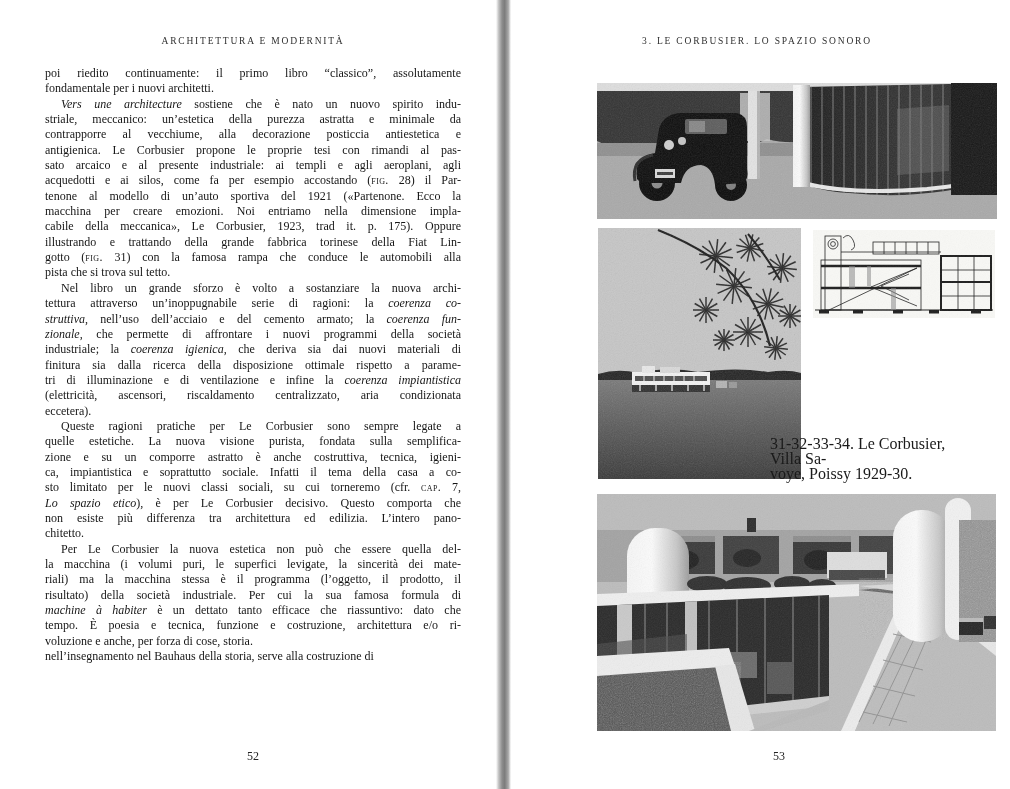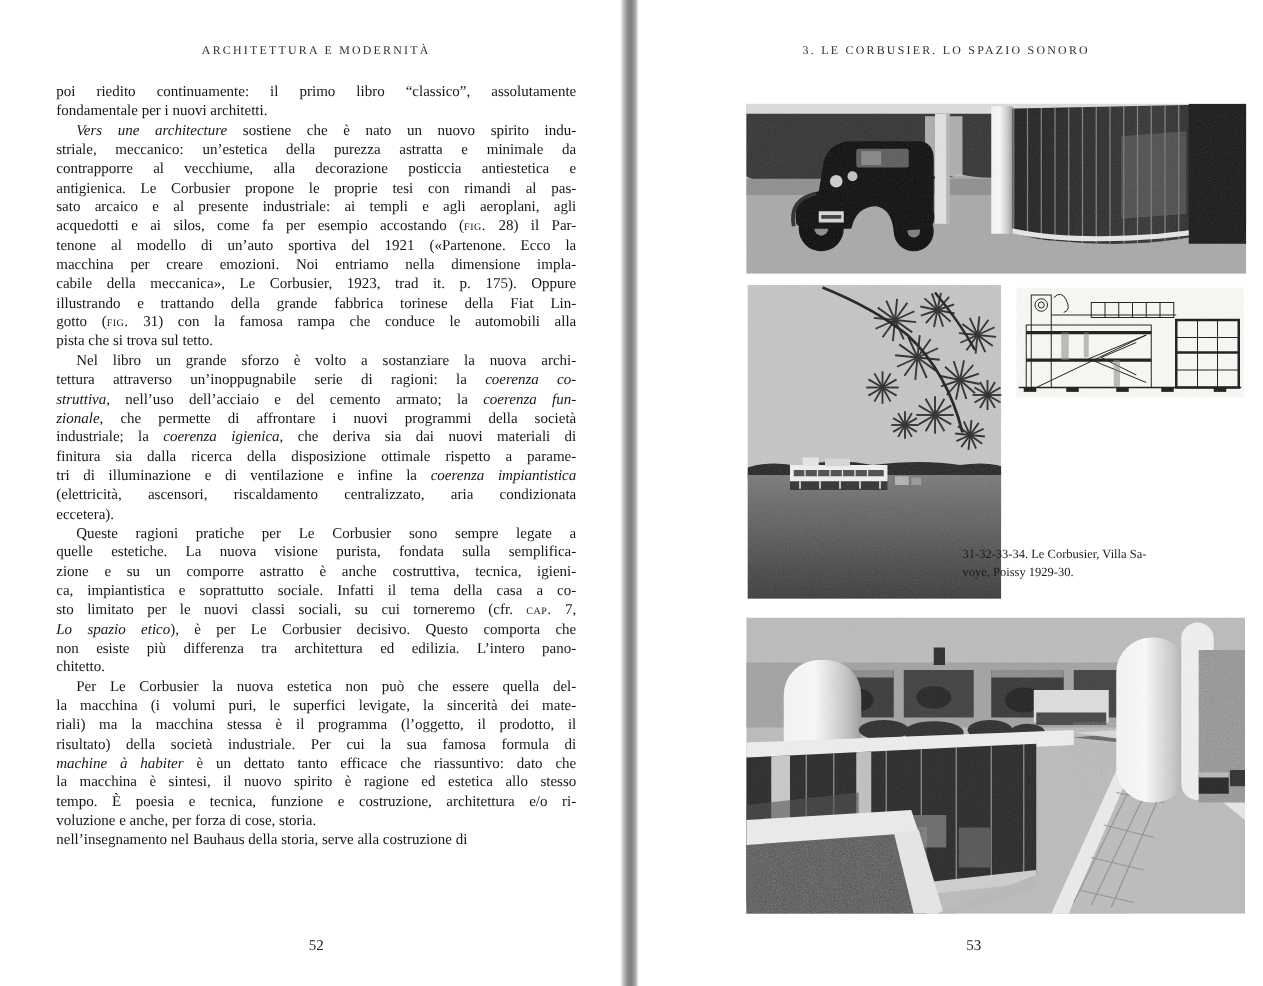--- a/index.html
+++ b/index.html
@@ -23,21 +23,21 @@
   .line.ind{text-indent:16px;}
   .it{font-style:italic;}
   .sc{font-variant:small-caps;letter-spacing:.4px;}
   
   .fig{position:absolute;line-height:0;}
   .fig svg{display:block;}
   #fig-car{left:557px;top:67px;}
   #fig-meadow{left:558px;top:212px;}
   #fig-section{left:773px;top:214px;}
   #fig-roof{left:557px;top:478px;}
-  .caption{position:absolute;left:770px;top:437px;width:192px;font-size:10px;
+  .caption{position:absolute;left:770px;top:437px;width:192px;font-size:16px;
            line-height:14.8px;color:#1a1a1a;}
   .defs-holder{position:absolute;width:0;height:0;}
 </style>
 </head>
 <body>
 
 <svg class="defs-holder" aria-hidden="true">
   <defs>
     <filter id="grain" x="0" y="0" width="100%" height="100%">
       <feTurbulence type="fractalNoise" baseFrequency="0.9" numOctaves="2" stitchTiles="stitch"></feTurbulence>
@@ -95,21 +95,20 @@
         <div class="line j"><span>ca, impiantistica e soprattutto sociale. Infatti il tema della casa a co-</span></div>
         <div class="line j"><span>sto limitato per le nuovi classi sociali, su cui torneremo (cfr. </span><span class="sc">cap.</span><span> 7,</span></div>
         <div class="line j"><span class="it">Lo spazio etico</span><span>), è per Le Corbusier decisivo. Questo comporta che</span></div>
         <div class="line j"><span>non esiste più differenza tra architettura ed edilizia. L’intero pano-</span></div>
         <div class="line"><span>chitetto.</span></div>
         <div class="line j ind"><span>Per Le Corbusier la nuova estetica non può che essere quella del-</span></div>
         <div class="line j"><span>la macchina (i volumi puri, le superfici levigate, la sincerità dei mate-</span></div>
         <div class="line j"><span>riali) ma la macchina stessa è il programma (l’oggetto, il prodotto, il</span></div>
         <div class="line j"><span>risultato) della società industriale. Per cui la sua famosa formula di</span></div>
         <div class="line j"><span class="it">machine à habiter</span><span> è un dettato tanto efficace che riassuntivo: dato che</span></div>
-        <div class="line j"><span>la macchina è sintesi, il nuovo spirito è ragione ed estetica allo stesso</span></div>
         <div class="line j"><span>tempo. È poesia e tecnica, funzione e costruzione, architettura e/o ri-</span></div>
         <div class="line"><span>voluzione e anche, per forza di cose, storia.</span></div>
         <div class="line"><span>nell’insegnamento nel Bauhaus della storia, serve alla costruzione di</span></div>
       </div>
     <div class="folio left">52</div>
   </section>
 
   <div class="gutter"></div>
 
   <section>

